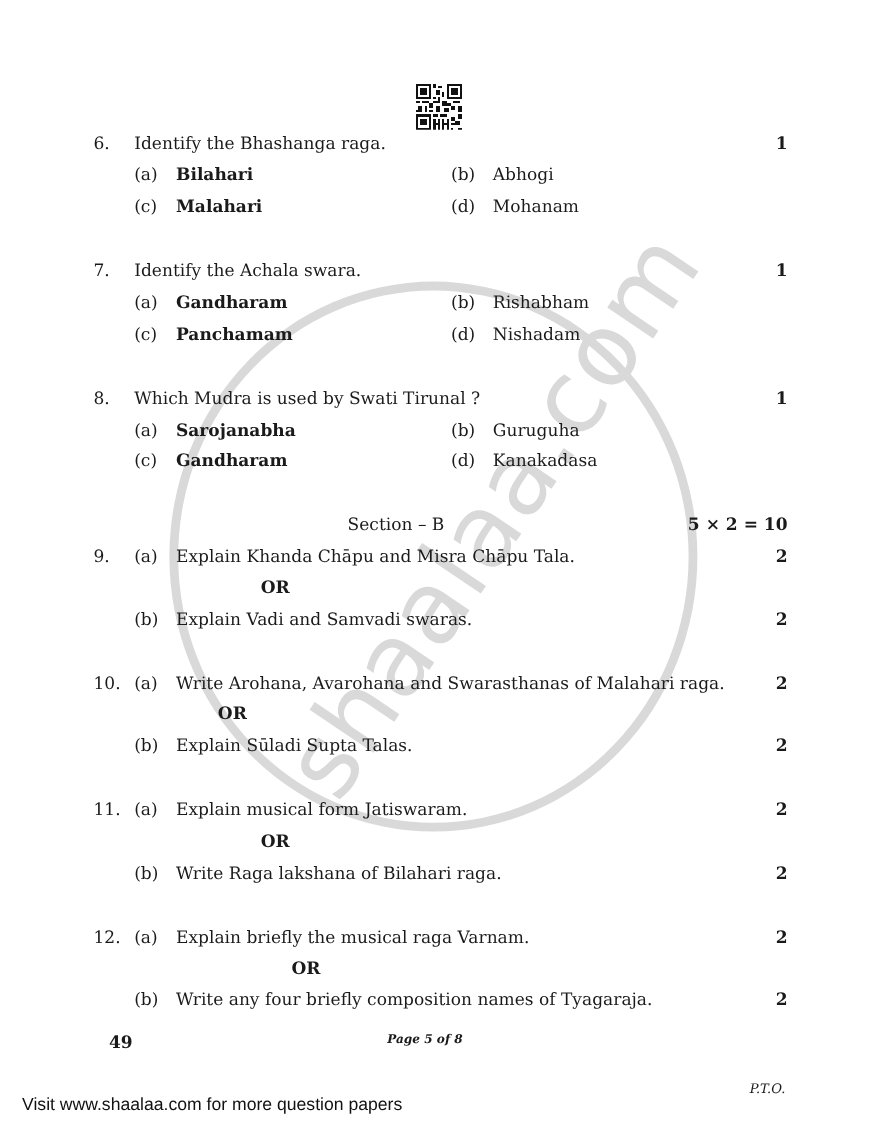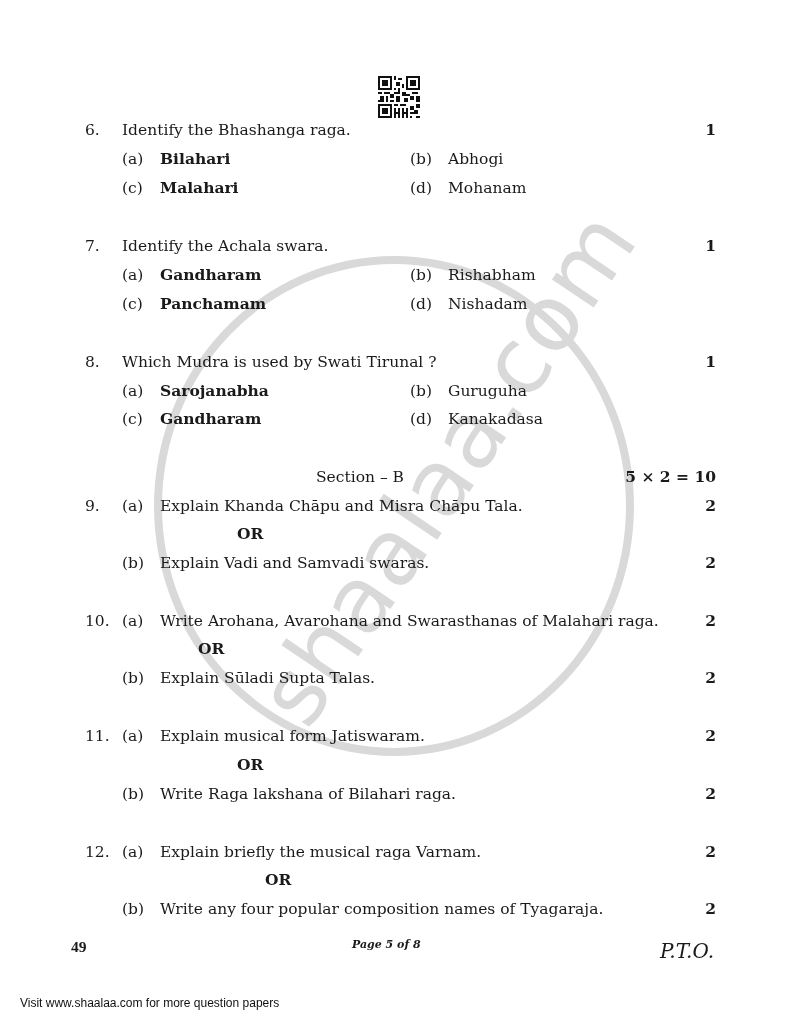--- a/index.html
+++ b/index.html
@@ -24,25 +24,25 @@
     .opt-lbl-l { position: absolute; left: 122px; }
     .opt-txt-l { position: absolute; left: 160px; font-weight: bold; }
     .opt-lbl-r { position: absolute; left: 410px; }
     .opt-txt-r { position: absolute; left: 448px; }
     .sub-lbl { position: absolute; left: 122px; }
     .sub-txt { position: absolute; left: 160px; }
     .or { position: absolute; font-weight: bold; }
     .section-title { position: absolute; left: 316px; font-weight: normal; }
     .section-marks { position: absolute; right: 84px; font-weight: bold; }
 
-    .footer-left { position: absolute; left: 71px; top: 938px; font-size: 15.5px; font-weight: bold; font-family: Liberation Serif, serif; }
+    .footer-left { position: absolute; left: 99px; top: 938px; font-size: 15.5px; font-weight: bold; }
     .footer-center { position: absolute; left: 352px; top: 938px; font-size: 11px; font-weight: bold; font-style: italic; }
-    .footer-right { position: absolute; right: 86px; top: 939px; font-size: 20px; font-style: italic; }
+    .footer-right { position: absolute; right: 86px; top: 983px; font-size: 12px; font-style: italic; }
     .site-note { position: absolute; left: 20px; top: 996px; font-family: "Liberation Sans", "DejaVu Sans", sans-serif;
-      font-size: 12px; color: #111; }
+      font-size: 16px; color: #111; }
   </style>
 </head>
 <body>
 
 <div class="page">
 
   <svg class="qr" viewBox="0 0 21 21" shape-rendering="crispEdges">
     <rect width="21" height="21" fill="#fff"></rect>
     <g fill="#111">
       <rect x="0" y="0" width="7" height="7"></rect>
@@ -218,21 +218,21 @@
         <span class="qnum">12.</span>
         <span class="sub-lbl">(a)</span>
         <span class="sub-txt">Explain briefly the musical raga Varnam.</span>
         <span class="marks">2</span>
       </div>
       <div class="row" style="top:871px; left:0; width:800px;">
         <span class="or" style="left:265px;">OR</span>
       </div>
       <div class="row" style="top:900px; left:0; width:800px;">
         <span class="sub-lbl">(b)</span>
-        <span class="sub-txt">Write any four popular composition names of Tyagaraja.</span>
+        <span class="sub-txt">Write any four briefly composition names of Tyagaraja.</span>
         <span class="marks">2</span>
       </div>
     </div>
 
     <div class="footer-left">49</div>
     <div class="footer-center">Page 5 of 8</div>
     <div class="footer-right">P.T.O.</div>
 
     <div class="site-note">Visit www.shaalaa.com for more question papers</div>
   </div>

